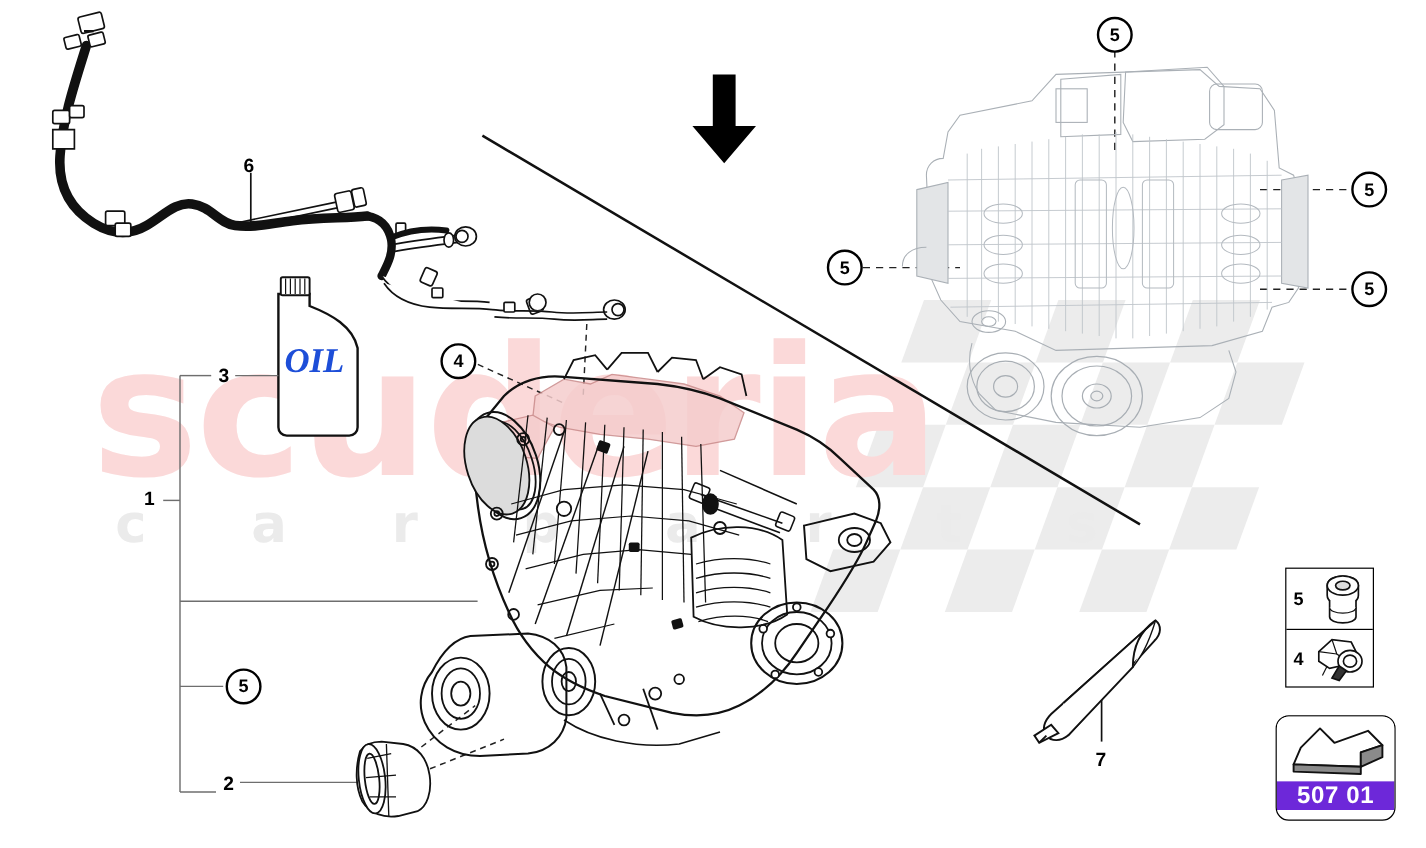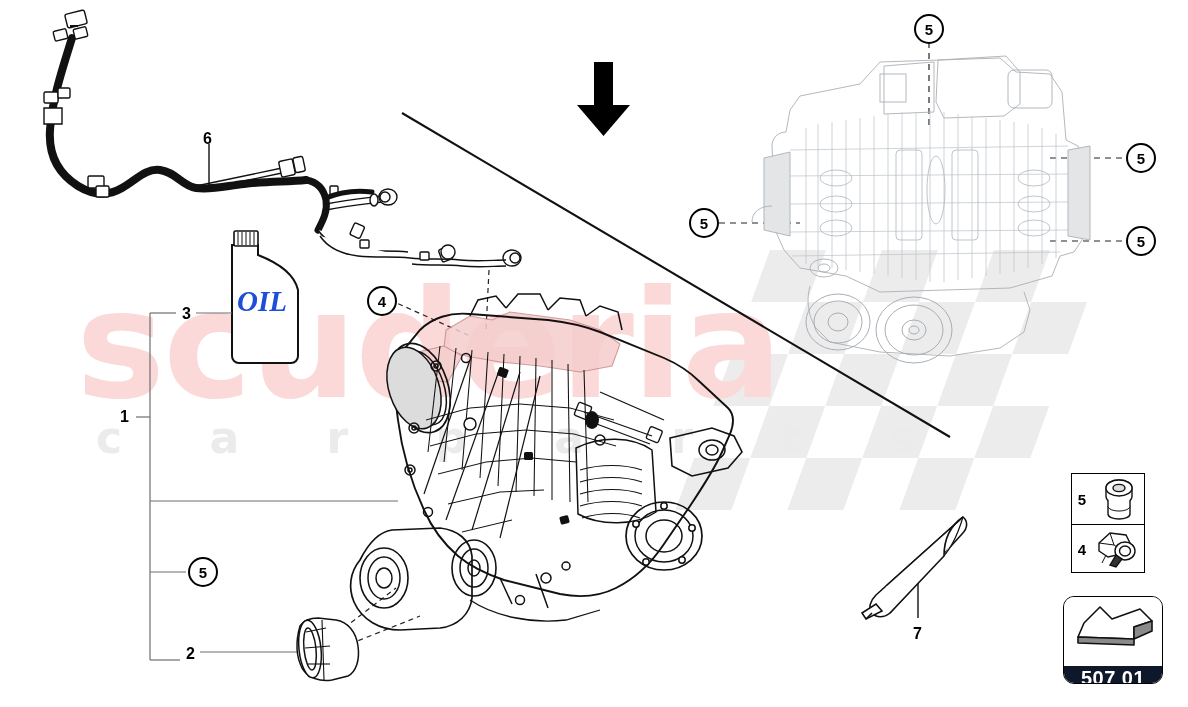--- a/index.html
+++ b/index.html
@@ -62,25 +62,24 @@
     width:20px;text-align:center;font-size:15px;font-weight:700;
     font-family:"Liberation Sans", sans-serif;
   }
   .badge{
     position:absolute;left:1063px;top:596px;width:100px;height:88px;
     border:1.4px solid #000;border-radius:11px;background:#fff;
     box-sizing:border-box;overflow:hidden;
   }
   .badge .pic{height:54px;position:relative;background:#fff;}
   .badge .num{
-    height:24px;background:#0f172a;color:#fff;
+    height:24px;background:#6d28d9;color:#fff;
     display:flex;align-items:center;justify-content:center;
     font-size:20px;font-weight:700;letter-spacing:0.5px;
     font-family:"Liberation Sans", sans-serif;
-    margin-top:15px;
   }
   .oiltext{
     position:absolute;left:237px;top:285px;
     font-size:29px;font-weight:700;font-style:italic;
     color:#1d4ed8;
     font-family:"Liberation Serif", serif;
   }
   svg{display:block;overflow:visible;}
 </style>
 </head>

